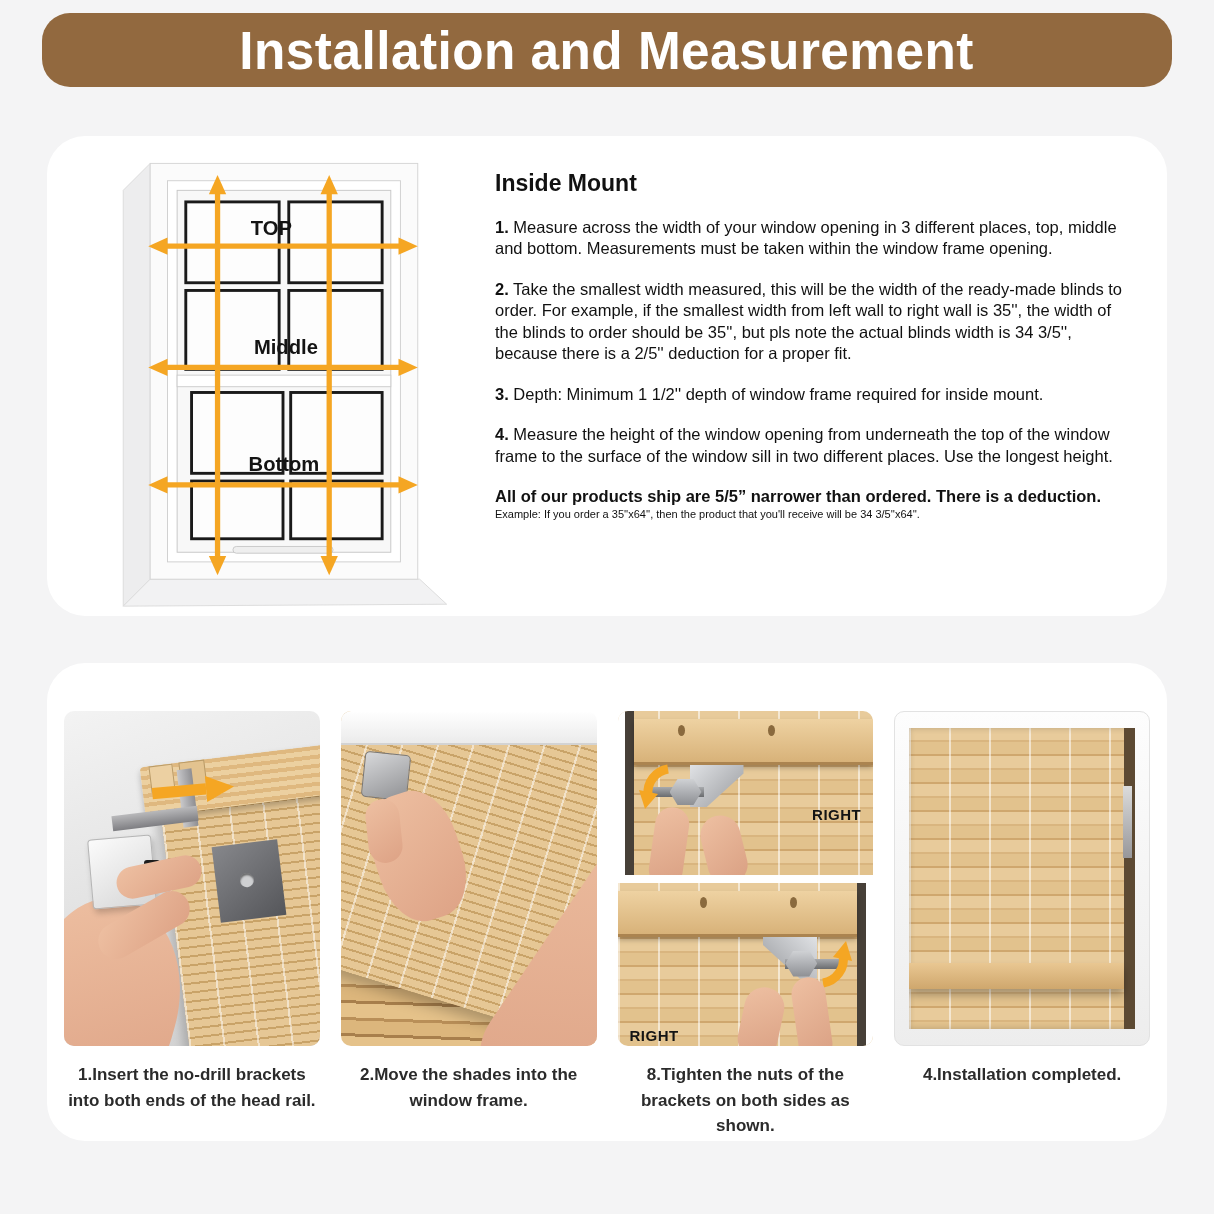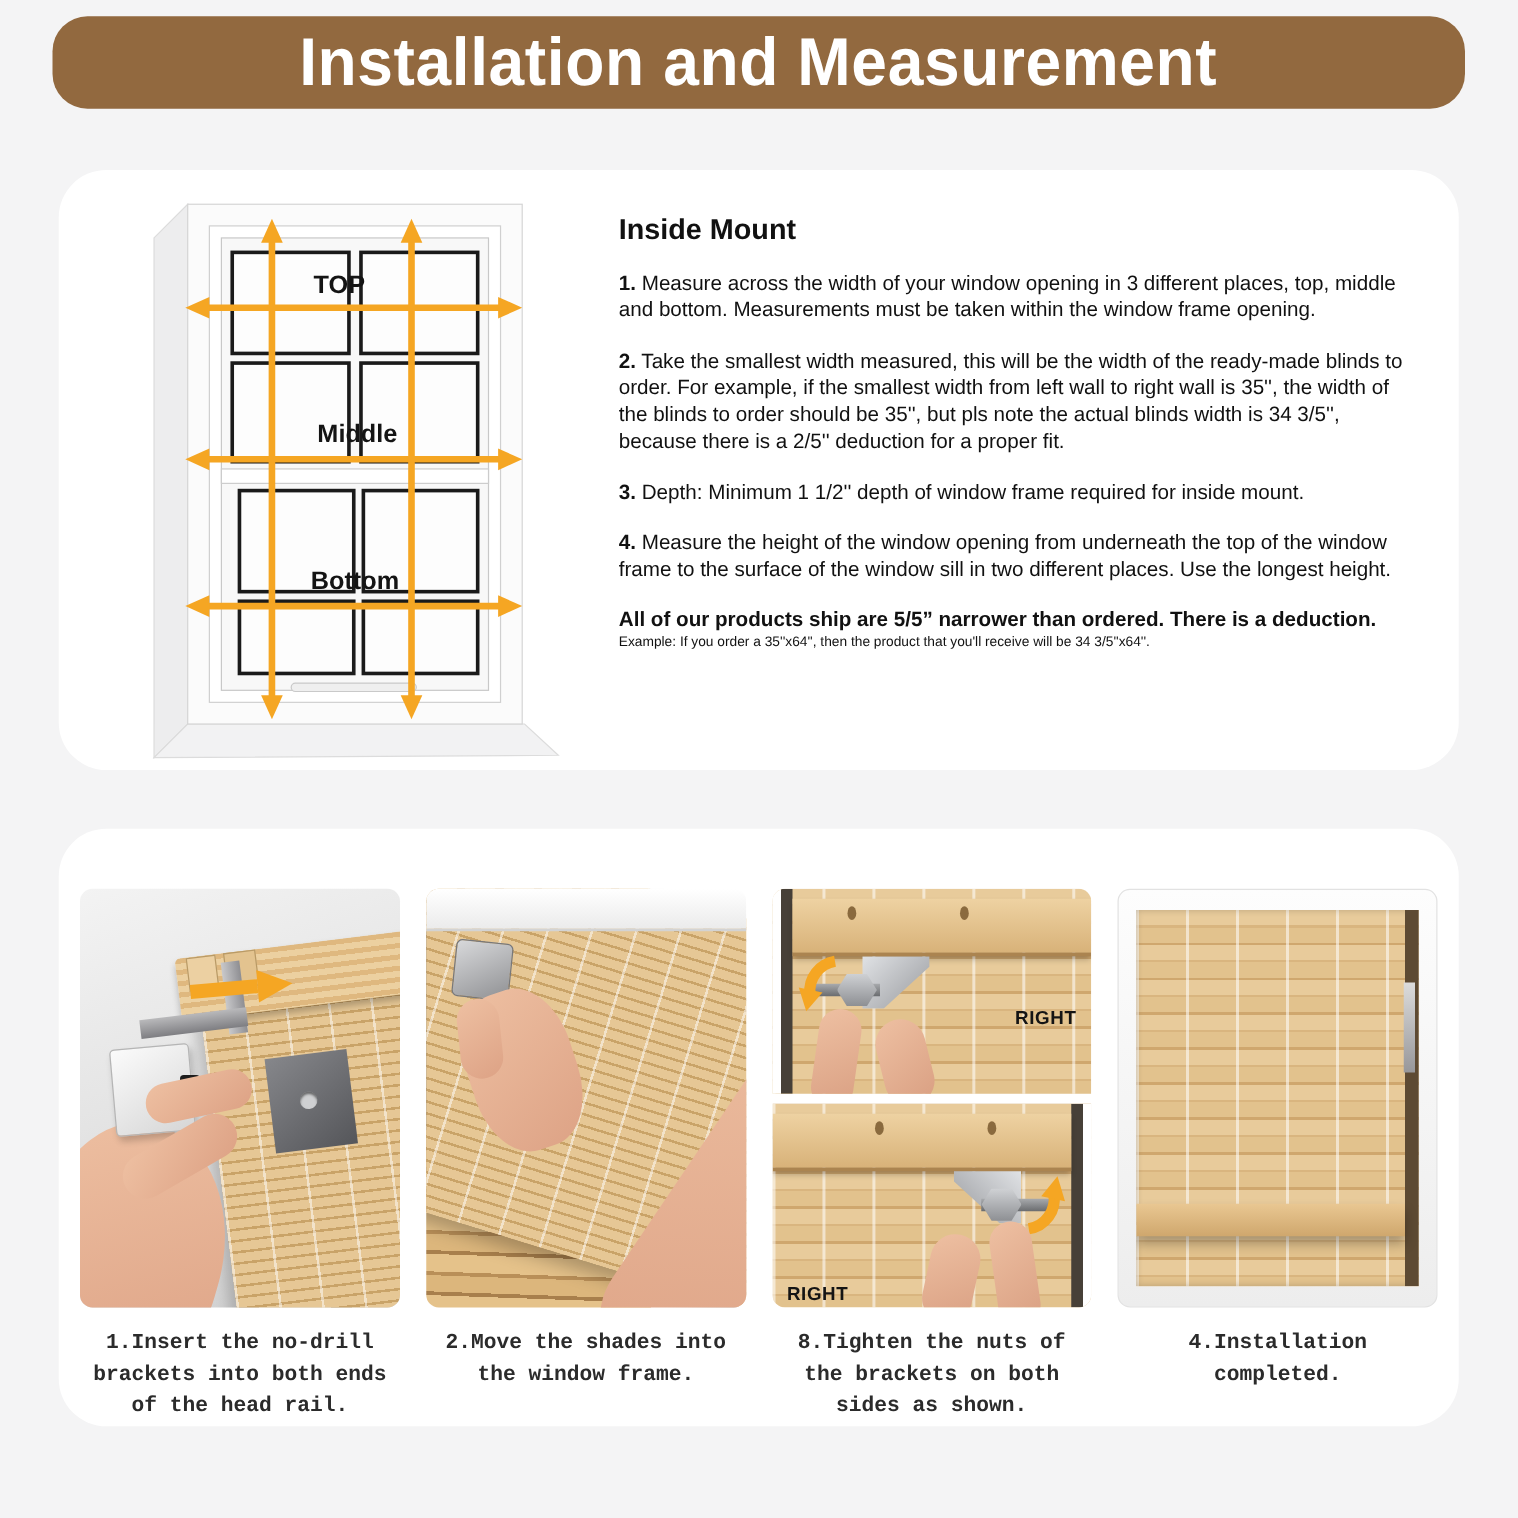--- a/index.html
+++ b/index.html
@@ -44,21 +44,21 @@
 
   
   .steps-grid { display:grid; grid-template-columns:repeat(4,1fr); gap:21px; }
   .step-fig { text-align:center; }
   .photo {
     position:relative; width:100%; height:335px;
     border-radius:10px; overflow:hidden; background:#eee;
   }
   figcaption {
     margin:16px auto 0 auto; max-width:250px;
-    font-size:17px; font-weight:bold; color:#2b2b2b; line-height:1.5;font-family:Liberation Mono, monospace;
+    font-size:17px; font-weight:bold; color:#2b2b2b; line-height:1.5;
   }
 
   
   .bamboo-v {
     background:
       repeating-linear-gradient(90deg, rgba(255,255,255,.55) 0 2px, rgba(255,255,255,0) 2px 40px),
       repeating-linear-gradient(180deg, #e8cb9b 0 12px, #d9b57f 12px 14px, #e2c28d 14px 26px, #cfa76e 26px 28px);
   }
   .bamboo-h {
     background:

